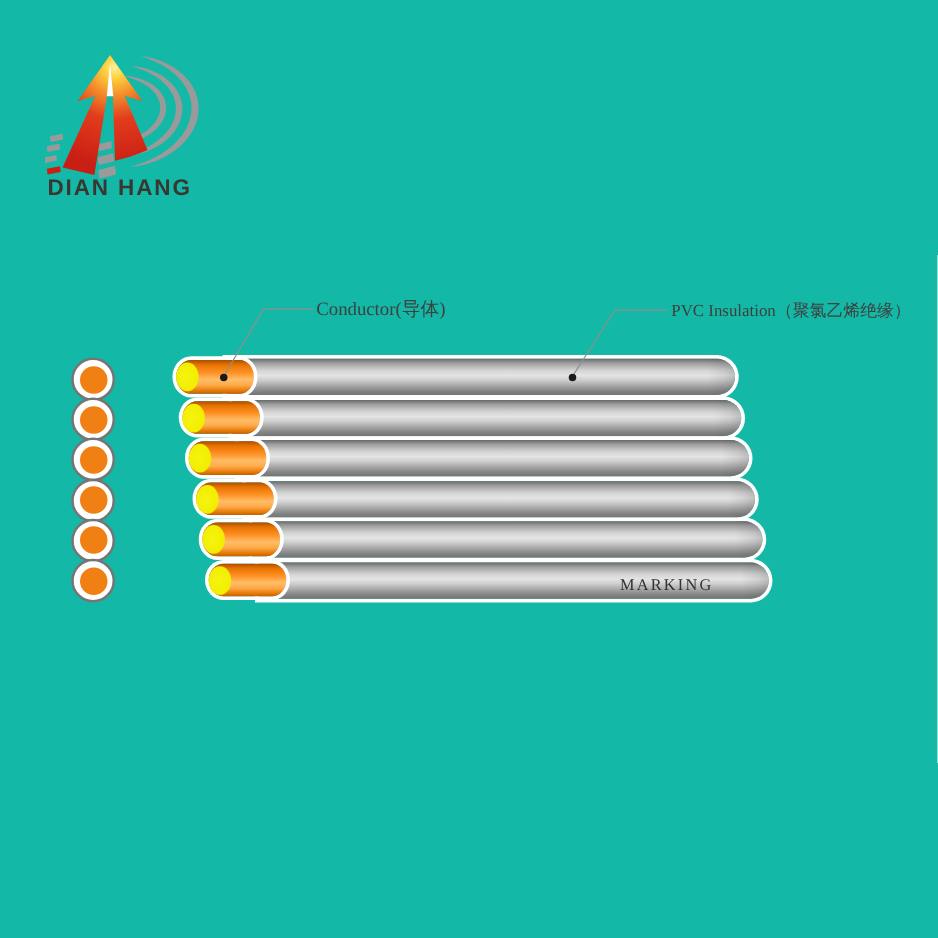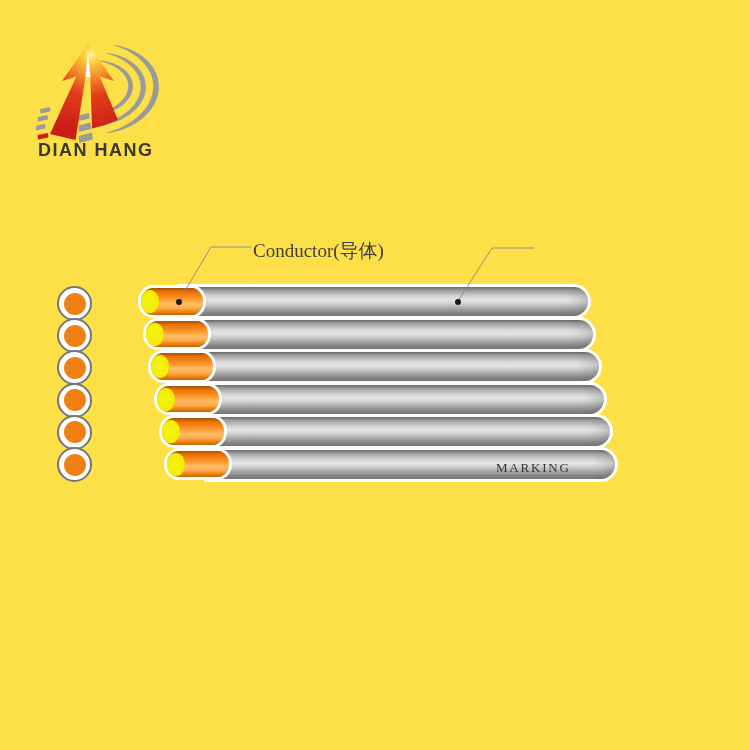--- a/index.html
+++ b/index.html
@@ -1,20 +1,20 @@
 <!DOCTYPE html>
 <html><head>
 <meta charset="utf-8">
 <style>
   html,body{margin:0;padding:0;background:#fff;}
-  .page{position:relative;width:750px;height:750px;background:#fde047;overflow:hidden;font-family:"Liberation Serif",serif;}
+  .page{position:relative;width:750px;height:750px;background:#14b8a6;overflow:hidden;font-family:"Liberation Serif",serif;}
   .logo{position:absolute;left:36px;top:42px;width:140px;height:125px;}
   .logo svg{display:block;}
   .brand{position:absolute;left:2px;top:98px;font-family:"Liberation Sans",sans-serif;font-weight:bold;font-size:18px;letter-spacing:1.5px;color:#3a3733;white-space:nowrap;}
-  .label{position:absolute;font-size:19px;color:#3f3f3f;white-space:nowrap;z-index:20;}
+  .label{position:absolute;font-size:15px;color:#3f3f3f;white-space:nowrap;z-index:20;}
   .xsec-circle{position:absolute;width:35px;height:35px;border-radius:50%;background:#fff;border:2px solid #757575;box-sizing:border-box;}
   .xsec-core{position:absolute;left:50%;top:50%;width:22px;height:22px;margin:-11px 0 0 -11px;border-radius:50%;}
   .cable{position:absolute;height:29px;}
   .tube{position:absolute;top:0;height:29px;box-shadow:0 0 0 3px #fff;border-radius:0 14.5px 14.5px 0 / 0 50% 50% 0;background:linear-gradient(180deg,#696969 0%,#9e9e9e 12%,#d3d3d3 32%,#e4e4e4 46%,#d0d0d0 58%,#a5a5a5 75%,#828282 90%,#747474 100%);}
   .tube::after{content:"";position:absolute;right:0;top:0;width:22px;height:100%;border-radius:0 14.5px 14.5px 0/0 50% 50% 0;background:linear-gradient(90deg,rgba(60,60,60,0) 0%,rgba(60,60,60,0.10) 60%,rgba(60,60,60,0.22) 100%);}
   .conductor{position:absolute;left:0;top:1.25px;width:62px;height:26.5px;box-shadow:0 0 0 3px #fff;border-radius:12px 11.5px 11.5px 12px/50% 50% 50% 50%;background:linear-gradient(180deg,#a94f00 0%,#e87200 14%,#ff9226 38%,#ffbd67 58%,#ffa948 75%,#e27804 92%,#c36000 100%);}
   .core-face{position:absolute;left:0;top:1.75px;width:18px;height:23px;border-radius:50%;z-index:2;}
   .marking{position:absolute;left:496px;top:460px;font-size:13px;letter-spacing:1.8px;color:#333;z-index:12;}
   .overlay{position:absolute;left:0;top:0;z-index:15;}
 </style>
@@ -119,14 +119,15 @@
     </div>
 
   <svg class="overlay" width="750" height="750">
     <polyline points="251,247 211,247 179,301" fill="none" stroke="#8f8f8f" stroke-width="1"></polyline>
     <circle cx="179" cy="302" r="3" fill="#1a1a1a"></circle>
     <polyline points="534,248 492,248 458,301" fill="none" stroke="#8f8f8f" stroke-width="1"></polyline>
     <circle cx="458" cy="302" r="3" fill="#1a1a1a"></circle>
   </svg>
 
   <div class="label" style="left:253px;top:238px">Conductor(导体)</div>
+  <div class="label" style="left:537px;top:240px;font-size:13.5px">PVC Insulation（聚氯乙烯绝缘）</div>
   <div class="marking">MARKING</div>
 </div>
 
 </body></html>

